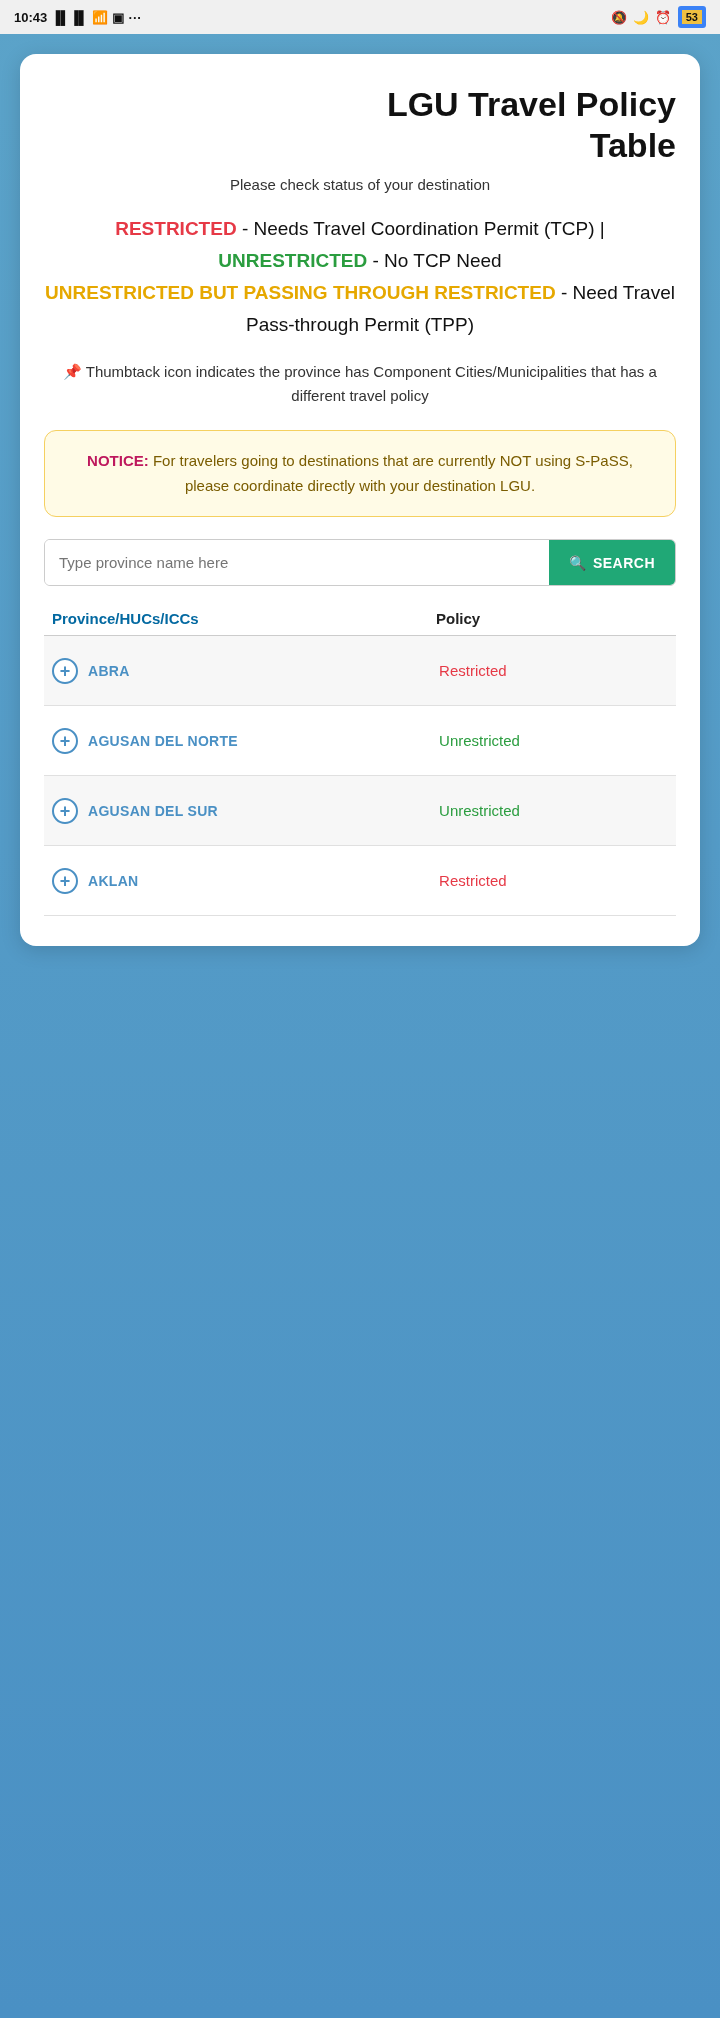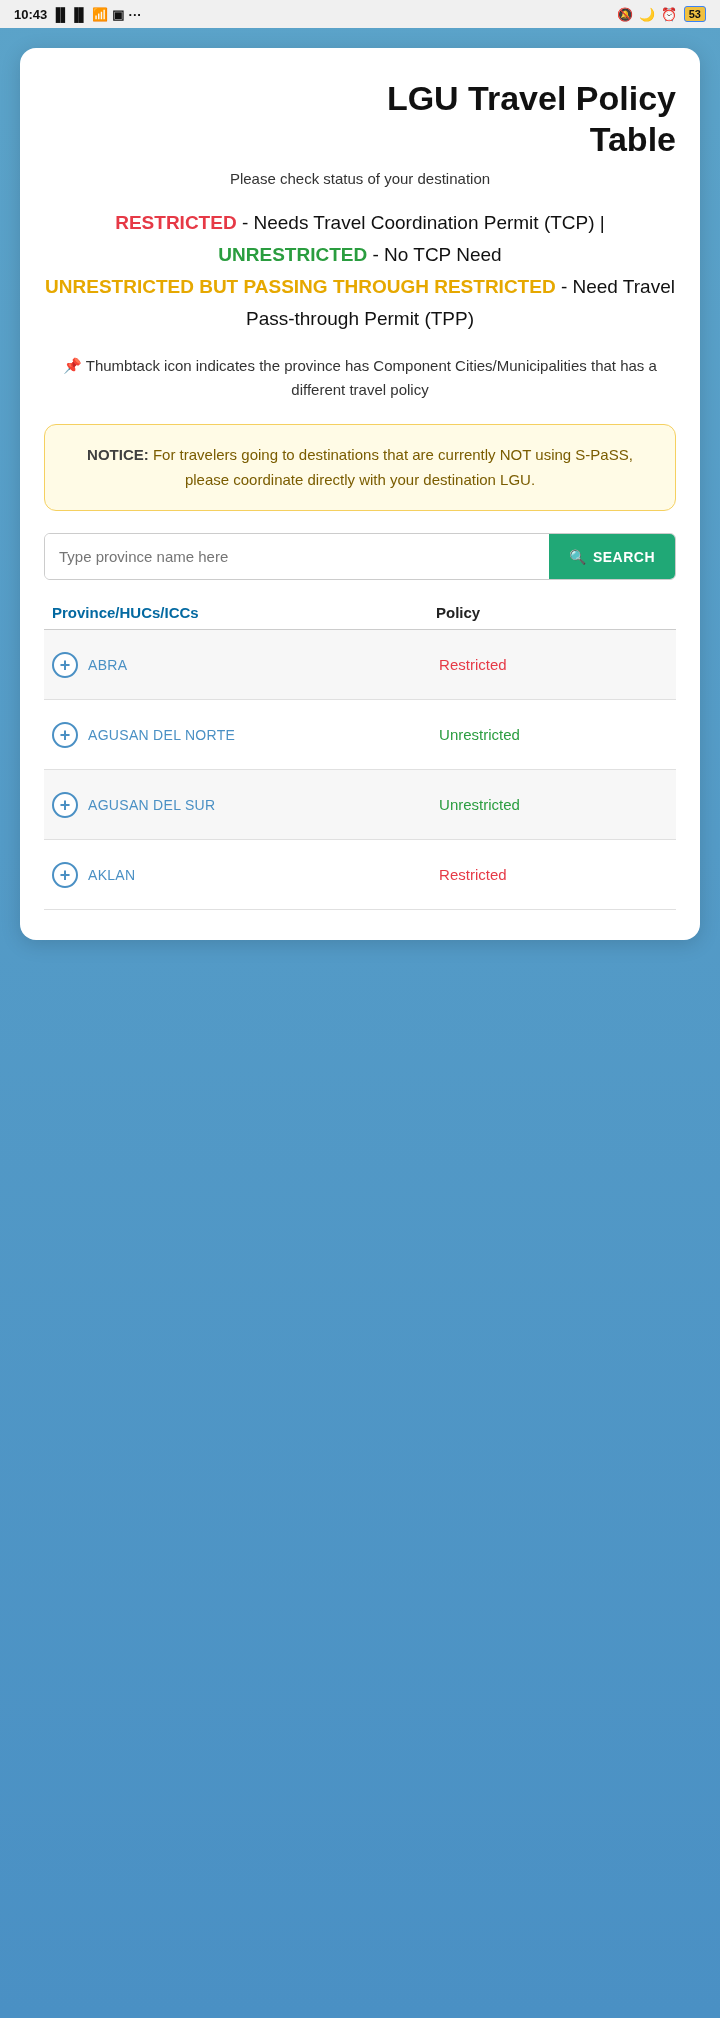--- a/index.html
+++ b/index.html
@@ -30,21 +30,21 @@
     }
     .status-left { display: flex; align-items: center; gap: 4px; }
     .status-right { display: flex; align-items: center; gap: 6px; }
     .battery-badge {
       background: #f0c040;
       color: #111;
       font-size: 11px;
       font-weight: 700;
       padding: 1px 4px;
       border-radius: 3px;
-      border: 1px solid #3b82f6;
+      border: 4px solid #3b82f6;
     }
 
     
     .card {
       width: calc(100% - 40px);
       max-width: 680px;
       background: #fff;
       border-radius: 16px;
       margin: 20px auto;
       padding: 30px 24px 30px;
@@ -90,21 +90,21 @@
       background: #fffbe6;
       border: 1.5px solid #f5d060;
       border-radius: 12px;
       padding: 18px 20px;
       text-align: center;
       font-size: 15px;
       color: #7a5c00;
       line-height: 1.65;
       margin-bottom: 22px;
     }
-    .notice-box .notice-label { font-weight: 900; color: #404040; }
+    .notice-box .notice-label { font-weight: 900; color: #be185d; }
 
     .search-row {
       display: flex;
       gap: 0;
       margin-bottom: 24px;
       border: 1.5px solid #ccc;
       border-radius: 6px;
       overflow: hidden;
     }
     .search-input {
@@ -178,21 +178,21 @@
       font-weight: 700;
       display: flex;
       align-items: center;
       justify-content: center;
       cursor: pointer;
       flex-shrink: 0;
       line-height: 1;
     }
     .province-name {
       font-size: 14px;
-      font-weight: 400;
+      font-weight: 700;
       color: #4a90c4;
       text-transform: uppercase;
       letter-spacing: 0.3px;
     }
     .row-policy {
       flex: 1;
       font-size: 15px;
       font-weight: 500;
       padding: 12px 0;
     }

